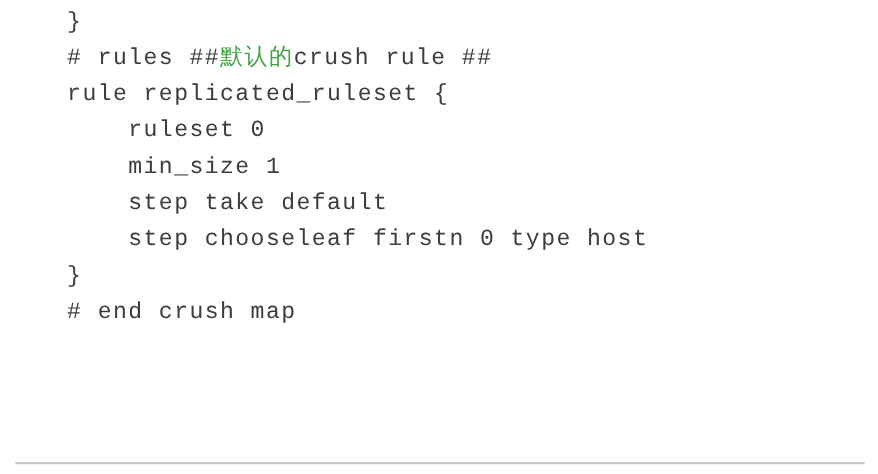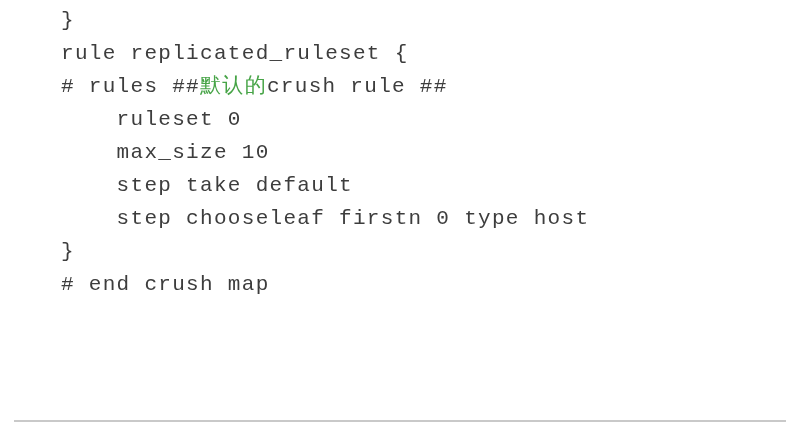--- a/index.html
+++ b/index.html
@@ -43,23 +43,23 @@
     height: 2px;
     background: var(--divider, #c9c9c9);
   }
 </style>
 </head>
 <body>
 
 <div class="page">
   <div class="code">
     <div class="line">}</div>
+    <div class="line"><span># rules ##</span><span class="green">默认的</span><span>crush rule ##</span></div>
     <div class="line">rule replicated_ruleset {</div>
-    <div class="line"><span># rules ##</span><span class="green">默认的</span><span>crush rule ##</span></div>
     <div class="line">    ruleset 0</div>
-    <div class="line">    max_size 10</div>
+    <div class="line">    min_size 1</div>
     <div class="line">    step take default</div>
     <div class="line">    step chooseleaf firstn 0 type host</div>
     <div class="line">}</div>
     <div class="line"># end crush map</div>
   </div>
   <div class="divider"></div>
 </div>
 
 </body></html>

